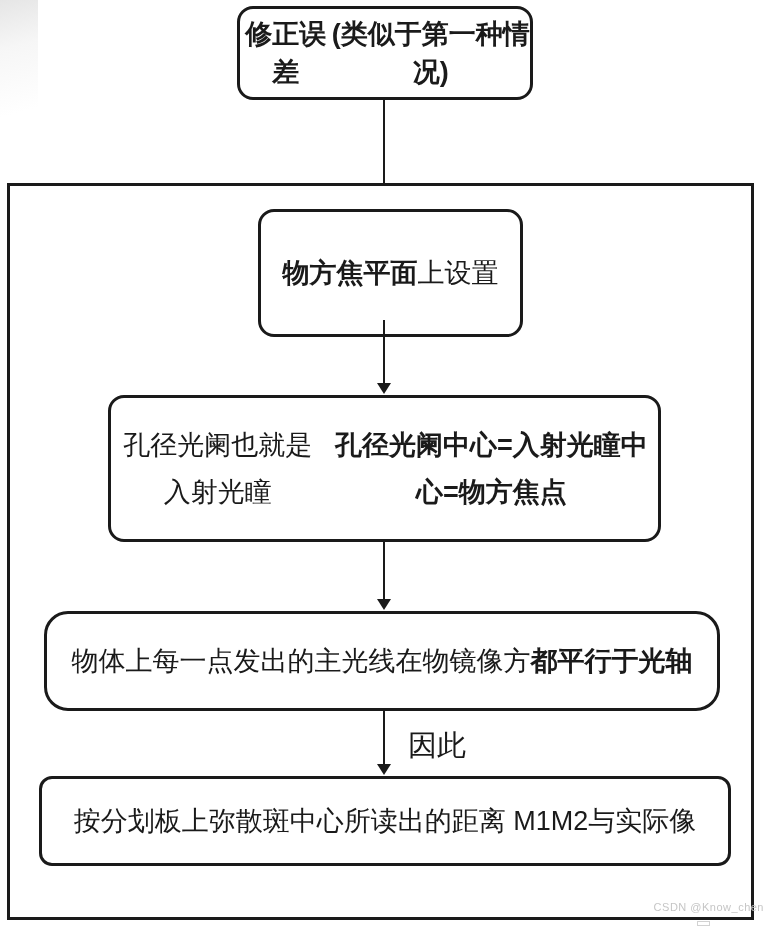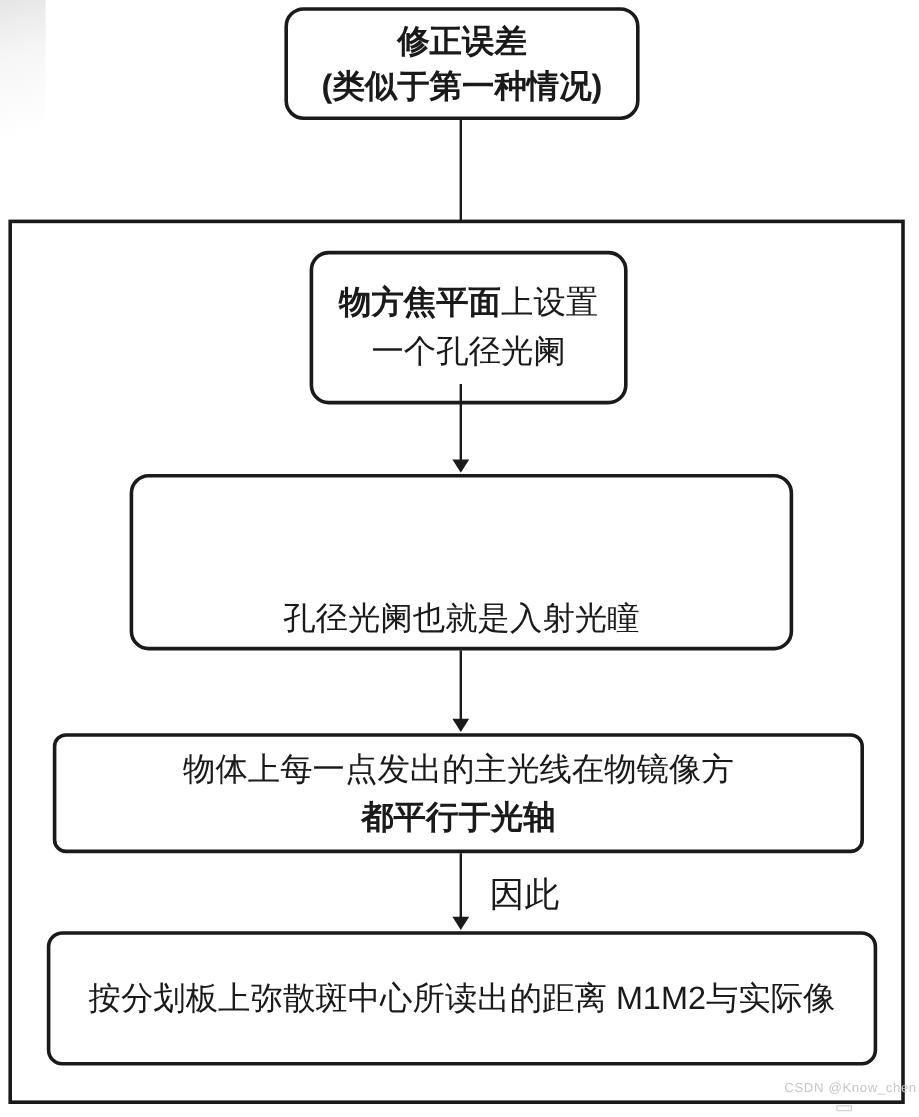--- a/index.html
+++ b/index.html
@@ -25,21 +25,21 @@
     background: linear-gradient(165deg, rgba(185,185,185,0.45) 0%, rgba(220,220,220,0.25) 35%, rgba(255,255,255,0) 70%);
     border-radius: 0 0 40px 0;
   }
   .node {
     position: absolute;
     box-sizing: border-box;
     border: 3px solid #1a1a1a;
     border-radius: 16px;
     background: #ffffff;
     display: flex;
-    flex-direction: column;
+    flex-direction: row;
     align-items: center;
     justify-content: center;
     text-align: center;
     font-size: 27px;
     line-height: 41px;
   }
   .node .bold { font-weight: 700; }
   .outer-frame {
     position: absolute;
     box-sizing: border-box;
@@ -70,28 +70,28 @@
     width: 553px;
     height: 147px;
     line-height: 47px;
     justify-content: flex-end;
   }
   .box-chief-ray {
     left: 44px;
     top: 611px;
     width: 676px;
     height: 100px;
-    border-radius: 11px;
+    border-radius: 24px;
     line-height: 40px;
   }
   .box-conclusion {
     left: 39px;
     top: 776px;
     width: 692px;
-    height: 112px;
+    height: 90px;
     border-radius: 13px;
     line-height: 40px;
   }
   .connector {
     position: absolute;
     left: 383px;
     top: 100px;
     width: 2px;
     height: 84px;
     background: #1a1a1a;
@@ -160,30 +160,30 @@
     <span>修正误差</span>
     <span>(类似于第一种情况)</span>
   </div>
 
   <div class="connector"></div>
 
   <div class="outer-frame"></div>
 
   <div class="node box-focal-plane">
     <span><span class="bold">物方焦平面</span><span>上设置</span></span>
-    <span>一个孔径光阑</span>
   </div>
 
   <div class="arrow arrow-1">
     <div class="shaft"></div>
     <div class="head"></div>
   </div>
 
   <div class="node box-aperture">
     <span>孔径光阑也就是入射光瞳</span>
+    <span class="bold">孔径光阑中心=入射光瞳中心=物方焦点</span>
   </div>
 
   <div class="arrow arrow-2">
     <div class="shaft"></div>
     <div class="head"></div>
   </div>
 
   <div class="node box-chief-ray">
     <span>物体上每一点发出的主光线在物镜像方</span>
     <span class="bold">都平行于光轴</span>

